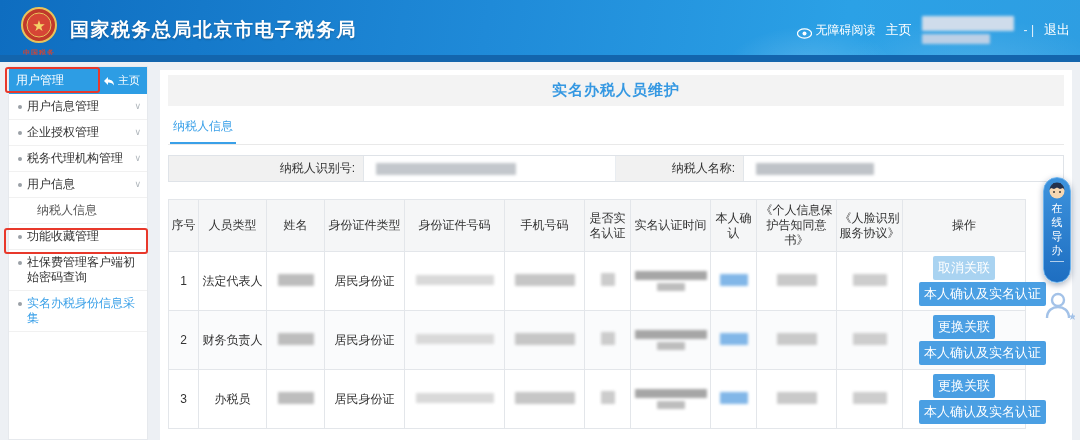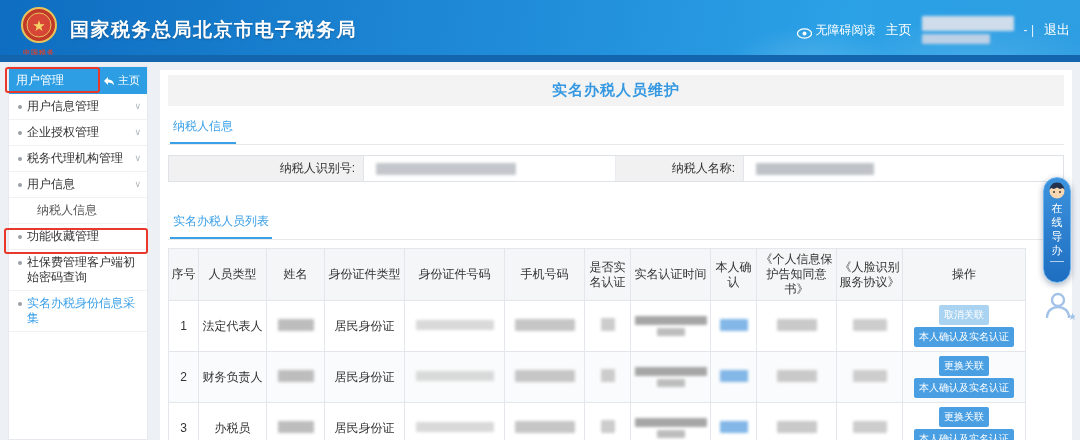--- a/index.html
+++ b/index.html
@@ -56,21 +56,21 @@
   .flabel { background:#f1f1f1; border-right:1px solid #e2e6ea; display:flex; align-items:center; justify-content:flex-end; padding-right:8px; color:#333; white-space:nowrap; }
   .fvalue { display:flex; align-items:center; padding-left:12px; background:#fff; }
   .fl1 { width:195px; } .fv1 { width:252px; border-right:1px solid #e9edf1; } .fl2 { width:128px; } .fv2 { flex:1; }
 
   table.ptable { margin:8px 8px 0; border-collapse:collapse; table-layout:fixed; width:calc(100% - 54px); }
   .ptable th, .ptable td { border:1px solid #e3e6ea; font-size:12px; color:#333; text-align:center; vertical-align:middle; padding:3px 2px; word-break:break-all; }
   .ptable thead th { background:#f5f6f7; font-weight:normal; height:40px; line-height:15px; }
   .ptable tbody td { height:31px; }
   .ptable tbody tr:nth-child(even) { background:#fafbfc; }
   .tstack { display:flex; flex-direction:column; align-items:center; gap:3px; }
-  .tbtn { display:inline-block; background:#4a9fe3; color:#fff; font-size:10px; padding:3px 5px; border:none; border-radius:2px; cursor:pointer; white-space:nowrap; margin:1px 8px; }
+  .tbtn { display:inline-block; background:#4a9fe3; color:#fff; font-size:13px; padding:3px 5px; border:none; border-radius:2px; cursor:pointer; white-space:nowrap; margin:1px 14px; }
   .tbtn.muted { background:#a9d3f1; }
 
   
   .guide { position:absolute; right:9px; top:177px; width:28px; height:106px; border-radius:14px;
     background:linear-gradient(180deg,#3d93dd,#1e6ec1); border:1px solid #6cb2ec;
     box-shadow:0 2px 6px rgba(0,30,70,.35); display:flex; flex-direction:column; align-items:center;
     padding-top:3px; color:#fff; cursor:pointer; z-index:6; }
   .gtext { display:flex; flex-direction:column; align-items:center; margin-top:2px; }
   .gtext span { font-size:11px; line-height:14px; }
   .gline { width:14px; border-top:1px solid rgba(255,255,255,.65); margin-top:4px; }
@@ -174,23 +174,20 @@
       <div class="flabel fl1">纳税人识别号:</div>
       <div class="fvalue fv1">
         <span class="blur" style="width:140px;height:12px;background:#c3c7cc;"></span>
       </div>
       <div class="flabel fl2">纳税人名称:</div>
       <div class="fvalue fv2">
         <span class="blur" style="width:118px;height:12px;background:#bfc3c8;"></span>
       </div>
     </div>
 
-    <div class="tabbar" style="padding-top:12px;">
-      <span class="tab">实名办税人员列表</span>
-    </div>
 
     <table class="ptable">
       <thead>
           <tr>
             <th style="width: 30px;">序号</th>
             <th style="width: 68px;">人员类型</th>
             <th style="width: 58px;">姓名</th>
             <th style="width: 80px;">身份证件类型</th>
             <th style="width: 100px;">身份证件号码</th>
             <th style="width: 80px;">手机号码</th>

